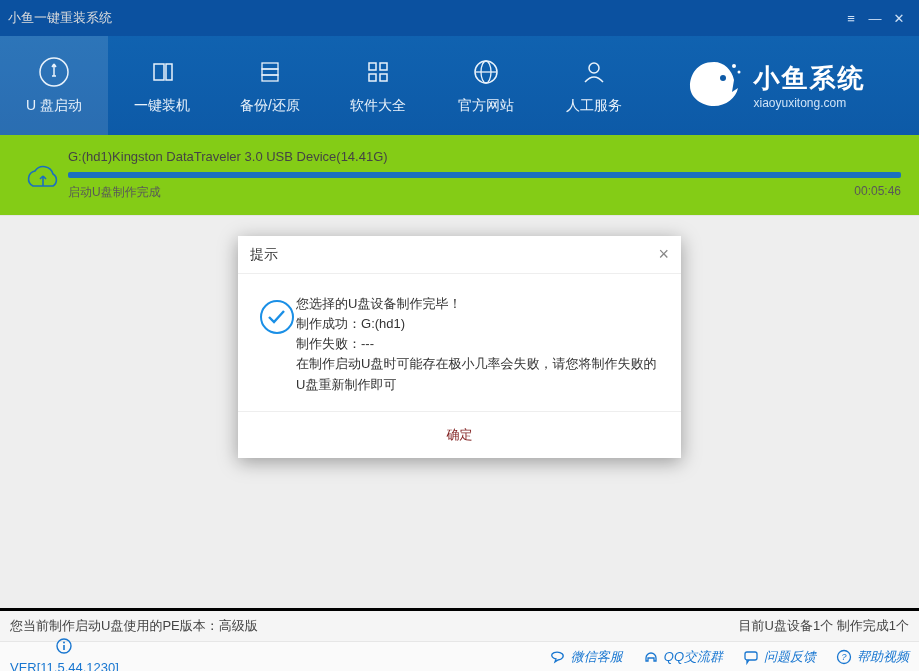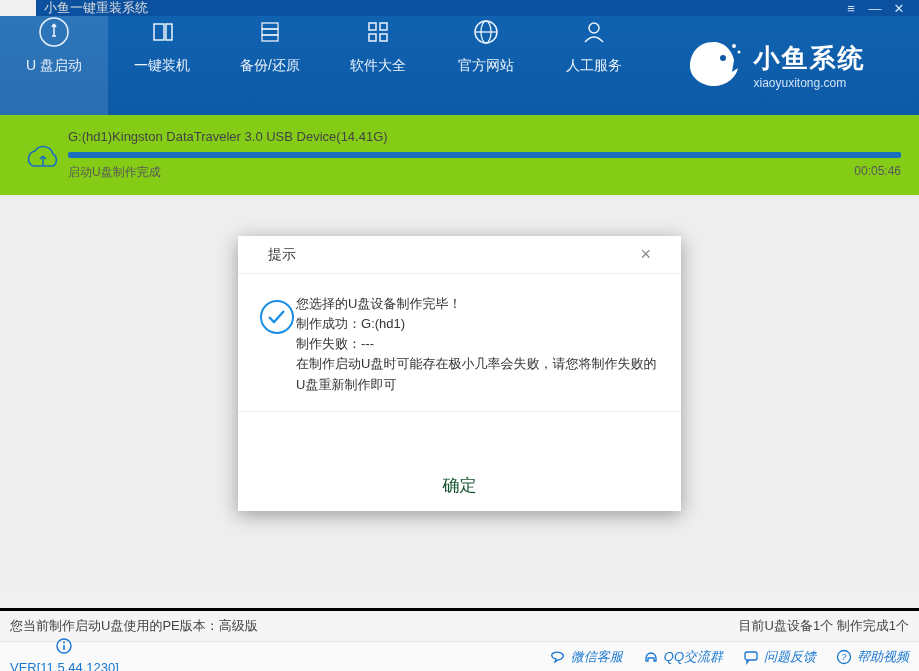--- a/index.html
+++ b/index.html
@@ -1,23 +1,23 @@
 <!DOCTYPE html>
 <html><head>
 <meta charset="utf-8">
 <style>
   * { box-sizing: border-box; margin: 0; padding: 0; font-family: "Microsoft YaHei", Arial, sans-serif; }
   body { width: 919px; height: 671px; overflow: hidden; background: #f0f0f0; position: relative; }
 
-  .titlebar { height: 16px; background: #0b51a0; color: #ddd; display: flex; align-items: center; padding: 0 8px; font-size: 13px; margin-left: 36px; }
+  .titlebar { height: 36px; background: #0b51a0; color: #ddd; display: flex; align-items: center; padding: 0 8px; font-size: 13px; }
   .titlebar .title { flex: 1; }
   .titlebar .win-btn { width: 24px; text-align: center; cursor: pointer; color: #cfe1f6; }
 
   .menubar { height: 99px; background: linear-gradient(#1062b0,#0d5aa7); display: flex; align-items: stretch; color: #e9f2fb; }
-  .menu-item { width: 108px; display: flex; flex-direction: column; align-items: center; justify-content: flex-start; gap: 6px; font-size: 14px; cursor: pointer; }
+  .menu-item { width: 108px; display: flex; flex-direction: column; align-items: center; justify-content: center; gap: 6px; font-size: 14px; cursor: pointer; }
   .menu-item.active { background: rgba(255,255,255,0.12); }
   .menu-spacer { flex: 1; display: flex; align-items: center; justify-content: center; padding-right: 18px; }
 
   .content { background: #eeeeee; height: 478px; }
   .device-row { background: #84cc16; padding: 14px 18px 6px 18px; display: flex; align-items: center; border-bottom: 1px solid #e4e4e4; }
   .device-icon { width: 50px; display:flex; justify-content:center; }
   .device-main { flex:1; }
   .device-title { font-size: 13px; color: #444; }
   .progress { height: 6px; background: #dcdcdc; margin: 8px 0 6px 0; border-radius: 2px; overflow: hidden; }
   .progress-fill { height: 100%; background: #1a6fbf; }
@@ -25,27 +25,27 @@
 
   .footer1 { position:absolute; left:0; right:0; bottom: 30px; height: 33px; background:#f5f5f5; border-top:3px solid #000000; display:flex; align-items:center; padding: 0 10px; font-size:13px; color:#444;}
   .footer1 .right { margin-left:auto; }
   .footer2 { position:absolute; left:0; right:0; bottom:0; height:30px; background:#fafafa; border-top:1px solid #e6e6e6; display:flex; align-items:center; padding:0 10px; font-size:13px; }
   .ver { color:#1876d0; display:flex; align-items:center; gap:6px;flex-direction:column; }
   .footer-links { margin-left:auto; display:flex; gap:20px; }
   .footer-link { color:#1876d0; display:flex; align-items:center; gap:5px; cursor:pointer;font-style:italic; }
 
   
   .modal { position:absolute; left:238px; top:236px; width:443px; background:#fff; box-shadow: 0 4px 18px rgba(0,0,0,0.35); }
-  .modal-header { display:flex; align-items:center; padding: 8px 30px; border-bottom:1px solid #eee; font-size:14px; color:#333; }
+  .modal-header { display:flex; align-items:center; padding: 8px 12px; border-bottom:1px solid #eee; font-size:14px; color:#333; }
   .modal-close { margin-left:auto; cursor:pointer; color:#888; font-size:18px; }
   .modal-body { display:flex; padding: 20px 20px 16px 20px; }
   .modal-check { width:48px; padding-top:4px; }
   .modal-text { font-size:13px; color:#333; line-height:1.55; }
   .modal-footer { border-top:1px solid #eee; text-align:center; padding: 12px 0; }
-  .modal-ok { font-size:17px; color:#14532d; cursor:pointer; display:inline-block; padding:2px 10px;margin-top:48px; }
+  .modal-ok { font-size:13px; color:#7f1d1d; cursor:pointer; display:inline-block; padding:2px 10px; }
 
   .logo-text { display:flex; flex-direction:column; color:#fff; margin-left:10px;}
   .logo-text .big { font-size:26px; font-weight:bold; letter-spacing:2px;}
   .logo-text .small { font-size:12px; color:#cfe3f7;}
 </style>
 </head>
 <body>
 
 <div class="titlebar">
   <span class="title">小鱼一键重装系统</span>

